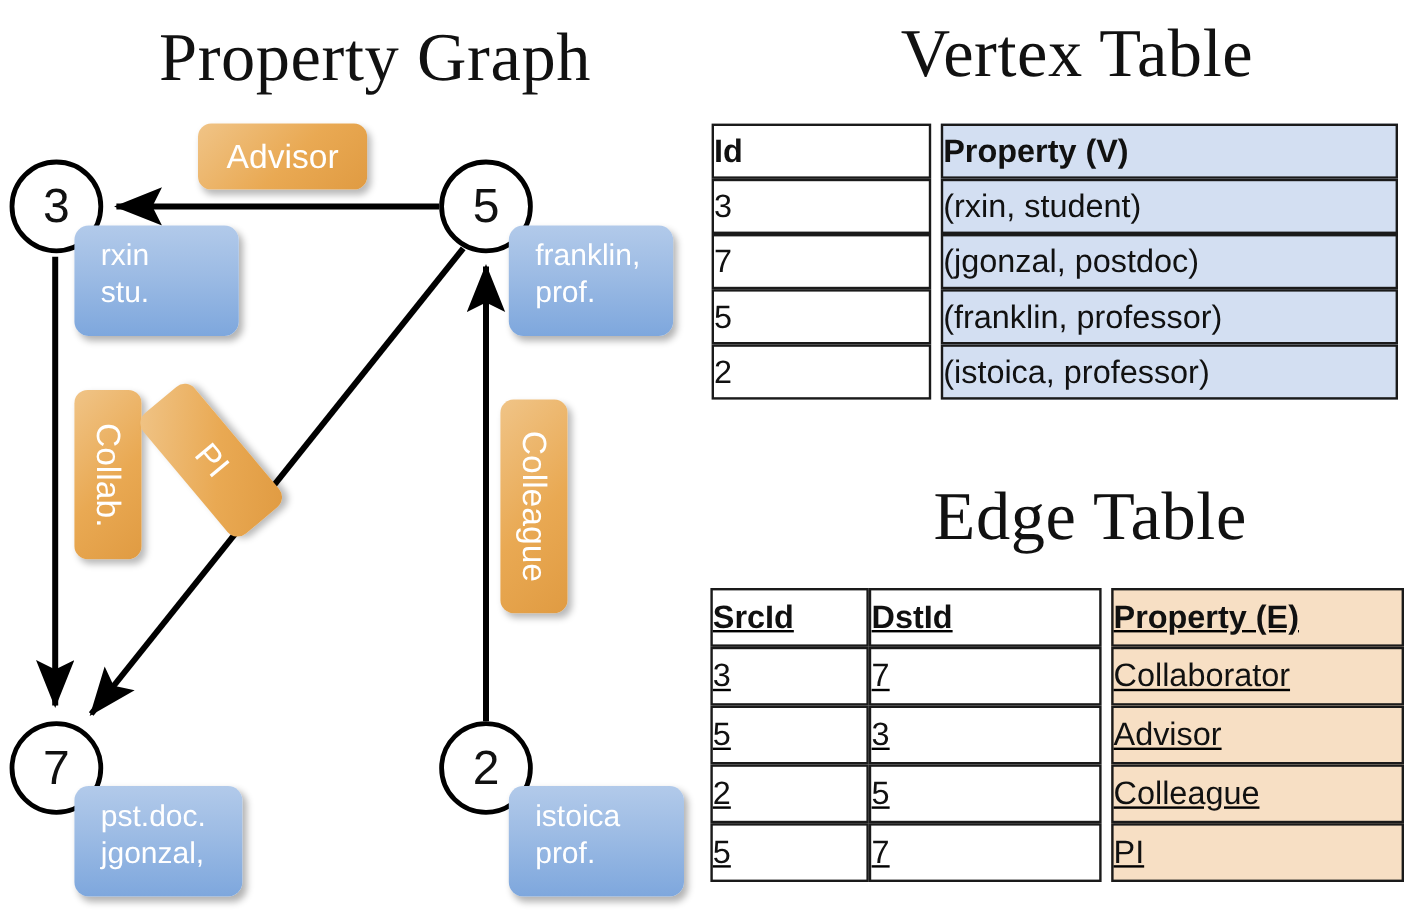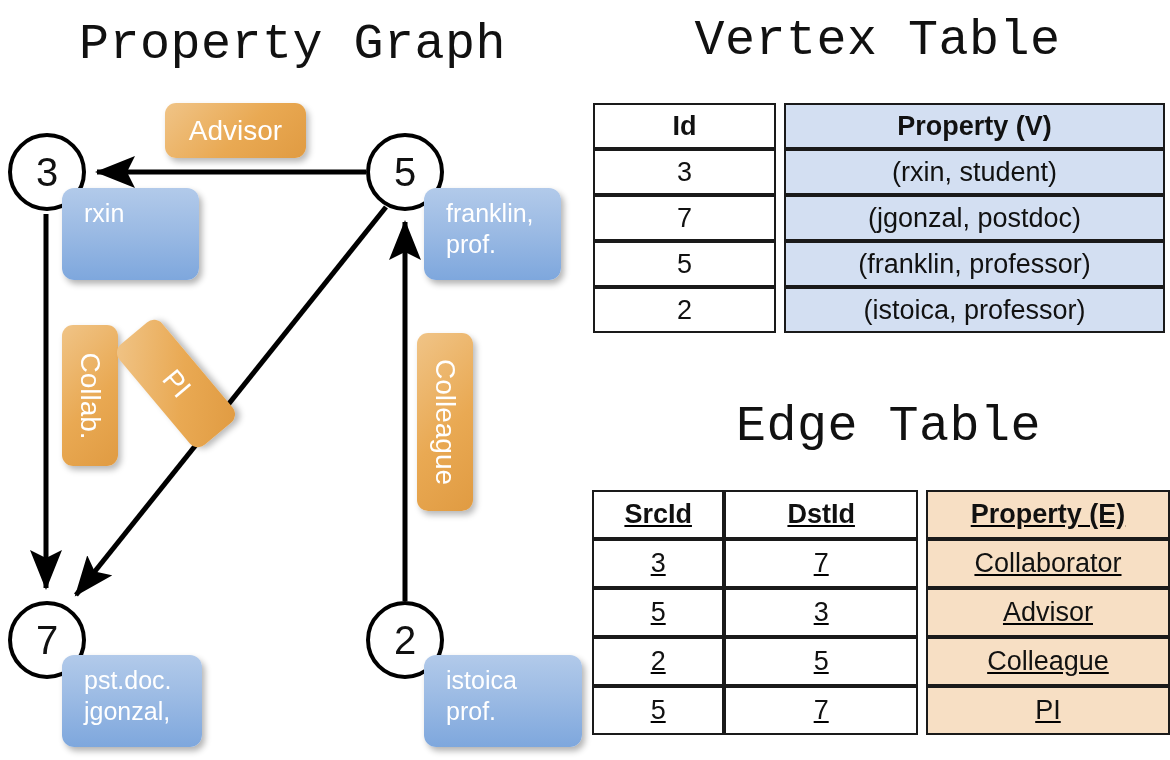--- a/index.html
+++ b/index.html
@@ -13,27 +13,28 @@
     height: 760px;
     position: relative;
     overflow: hidden;
     font-family: "Liberation Sans", sans-serif;
     color: #000000;
   }
 
   
   .title {
     position: absolute;
-    font-family: Liberation Mono, monospace;
-    font-weight: 300;
-    font-size: 50px;
+    font-family: Liberation Serif, serif;
+    font-weight: 300;
+    font-size: 57px;
     letter-spacing: 0.5px;
     color: #111111;
     white-space: nowrap;
     text-align: center;
+    padding-left: 20px;
   }
   #graph-title   { left: 0;    top: 16px;  width: 585px; }
   #vertex-title  { left: 585px; top: 12px;  width: 585px; }
   #edge-title    { left: 596px; top: 398px; width: 585px; }
 
   
   #graph-panel {
     position: absolute;
     left: 0; top: 0;
     width: 585px; height: 760px;
@@ -79,21 +80,21 @@
     font-family: "Liberation Sans", sans-serif;
     font-weight: 300;
     font-size: 25px;
     line-height: 31px;
     padding: 10px 0 10px 22px;
     box-sizing: border-box;
   }
   #vprop-3 { left: 62px;  top: 188px; width: 137px; height: 92px; }
   #vprop-5 { left: 424px; top: 188px; width: 137px; height: 92px; }
   #vprop-7 { left: 62px;  top: 655px; width: 140px; height: 92px; }
-  #vprop-2 { left: 424px; top: 655px; width: 158px; height: 92px; }
+  #vprop-2 { left: 424px; top: 655px; width: 146px; height: 92px; }
 
   
   .eprop {
     position: absolute;
     border-radius: 11px;
     background: linear-gradient(135deg, #f0c487 0%, #e9a953 55%, #e09b42 100%);
     box-shadow: 3px 4px 6px rgba(0,0,0,0.28);
     color: #ffffff;
     font-family: "Liberation Sans", sans-serif;
     font-weight: 300;
@@ -117,21 +118,21 @@
   .tbl {
     position: absolute;
     border-collapse: separate;
     border-spacing: 0;
     font-family: "Liberation Sans", sans-serif;
     font-weight: 300;
     table-layout: fixed;
   }
   .tbl td, .tbl th {
     border: 2px solid #1a1a1a;
-    text-align: center;
+    text-align: left;
     font-weight: 300;
     font-size: 27px;
     color: #111111;
     padding: 0;
     height: 46px;
     box-sizing: border-box;
   }
   .tbl th { font-weight: bold; font-size: 27px; }
   .tbl .spacer, .tbl th.spacer {
     border: none;
@@ -189,20 +190,21 @@
   </div>
   <div class="node" id="node-7">
     <span>7</span>
   </div>
   <div class="node" id="node-2">
     <span>2</span>
   </div>
 
   <div class="vprop" id="vprop-3">
     <div>rxin</div>
+    <div>stu.</div>
   </div>
   <div class="vprop" id="vprop-5">
     <div>franklin,</div>
     <div>prof.</div>
   </div>
   <div class="vprop" id="vprop-7">
     <div>pst.doc.</div>
     <div>jgonzal,</div>
   </div>
   <div class="vprop" id="vprop-2">

